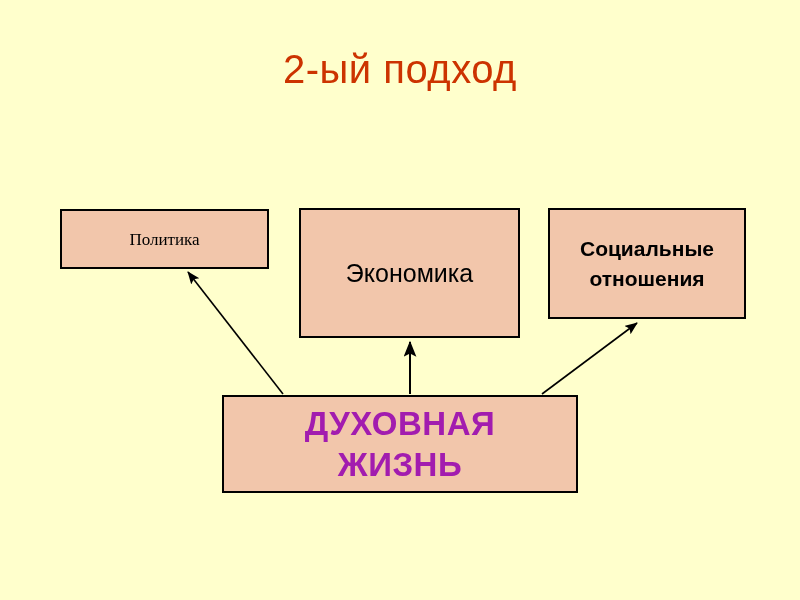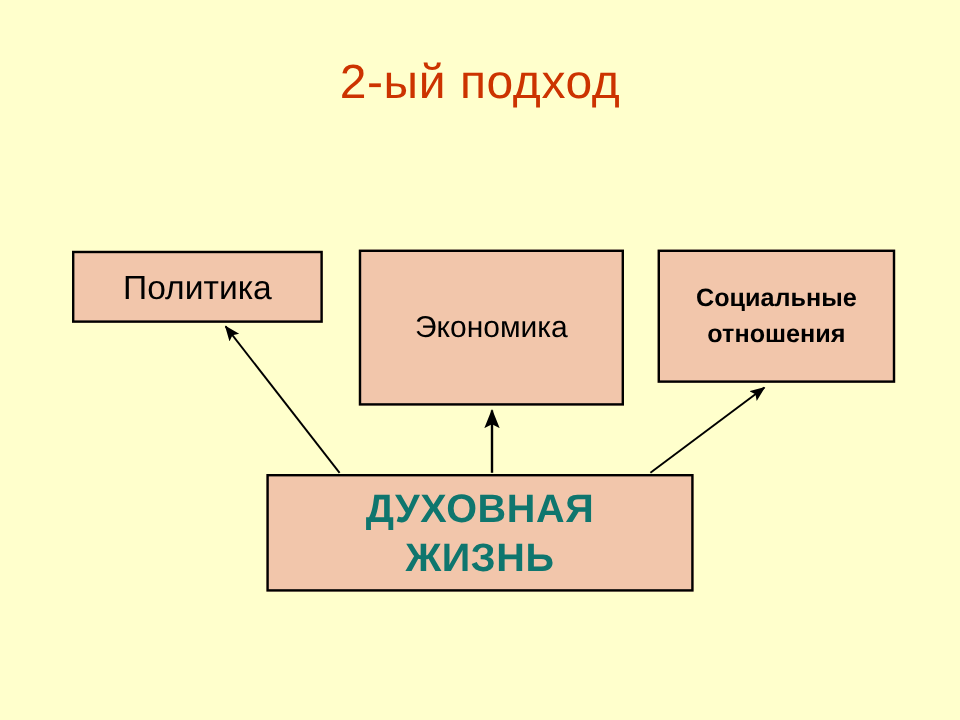--- a/index.html
+++ b/index.html
@@ -58,23 +58,24 @@
   }
 
   
   #box-politics {
     left: 60px;
     top: 209px;
     width: 209px;
     height: 60px;
   }
   #box-politics .node-label {
-    font-size: 28px;
+    font-size: 17px;
     line-height: 29px;
     font-weight: 400;
+    font-family: Liberation Serif, serif;
   }
 
   #box-economics {
     left: 299px;
     top: 208px;
     width: 221px;
     height: 130px;
   }
   #box-economics .node-label {
     font-size: 25px;
@@ -97,21 +98,21 @@
   #box-spiritual {
     left: 222px;
     top: 395px;
     width: 356px;
     height: 98px;
   }
   #box-spiritual .node-label {
     font-size: 33px;
     line-height: 41px;
     font-weight: 700;
-    color: #0f766e;
+    color: #a21caf;
     letter-spacing: 0.5px;
   }
 
   
   #arrow-layer {
     position: absolute;
     left: 0;
     top: 0;
     width: 800px;
     height: 600px;

